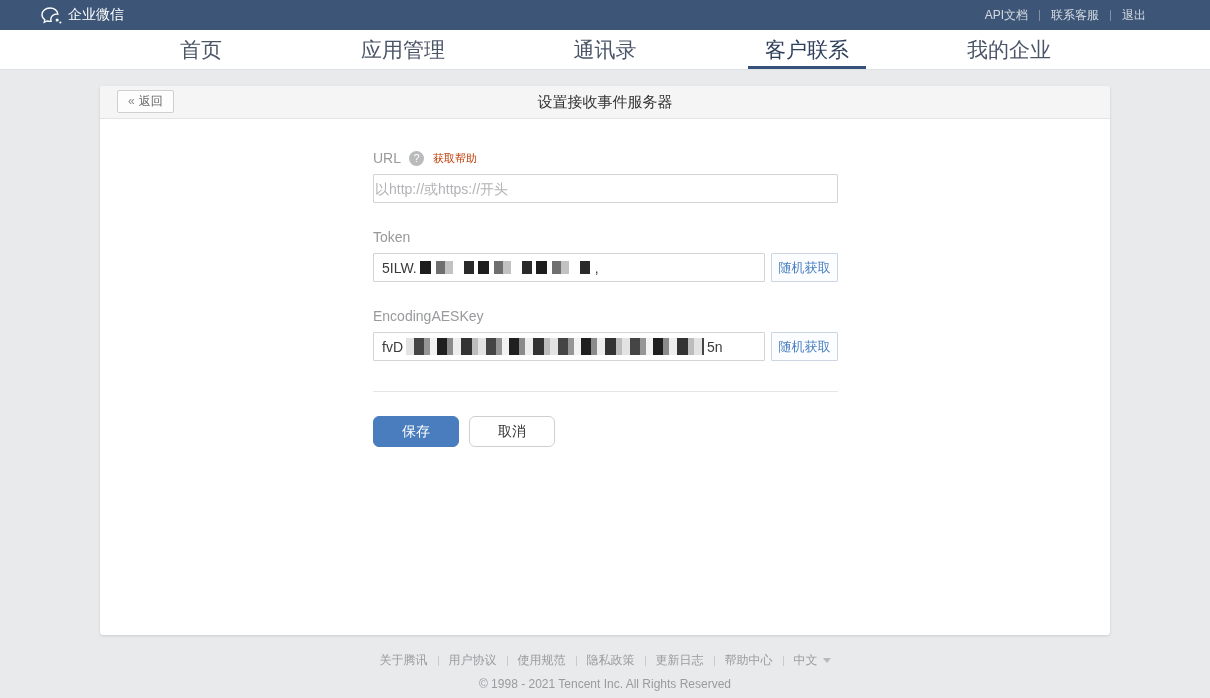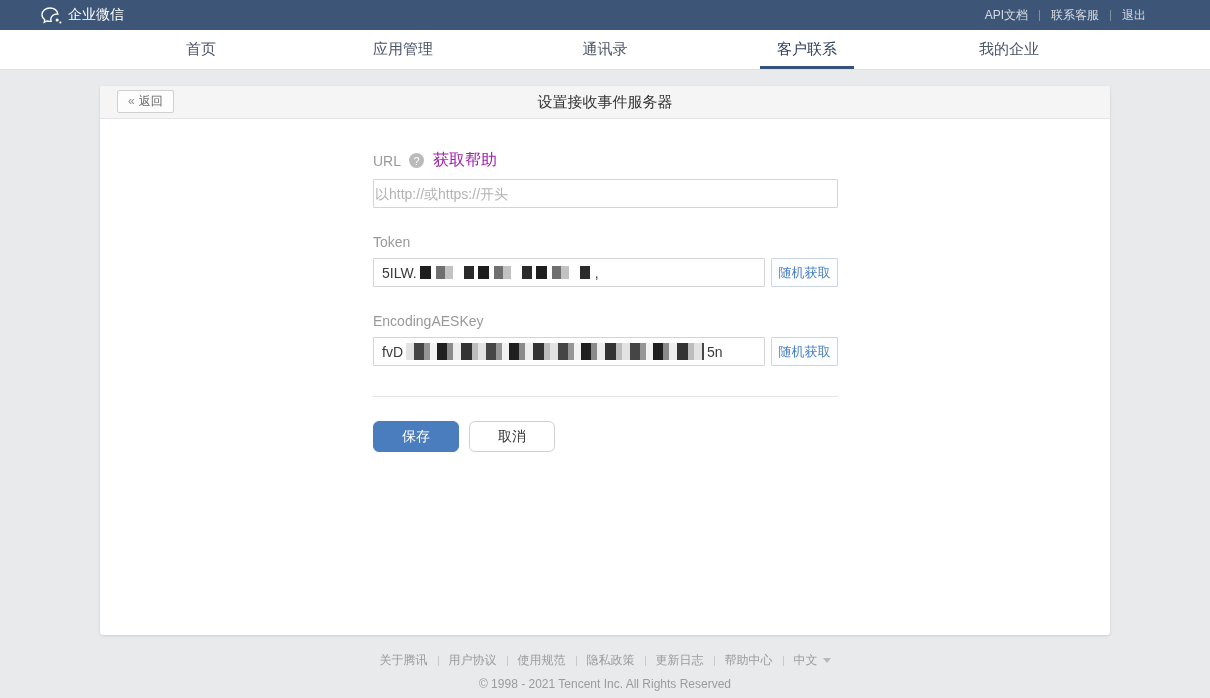--- a/index.html
+++ b/index.html
@@ -48,21 +48,21 @@
   }
   .tab {
     flex: 1;
     display: flex; align-items: center; justify-content: center;
     cursor: pointer;
   }
   .tab-inner {
     height: 100%;
     display: flex; align-items: center;
     padding: 0 17px;
-    font-size: 15px;
+    font-size: 21px;
     color: #4a5568;
   }
   .tab.active .tab-inner {
     color: #2e3f5c;
     border-bottom: 3px solid #36517a;
     padding-top: 3px;
   }
 
   
   .card {
@@ -113,21 +113,21 @@
   .help-icon {
     width: 15px; height: 15px;
     background: #b9babc;
     color: #fff;
     border-radius: 50%;
     font-size: 11px;
     display: inline-flex; align-items: center; justify-content: center;
     margin: 0 9px 0 8px;
     cursor: pointer;
   }
-  .help-link { color: #a21caf; font-size: 16px; text-decoration: none; cursor: pointer; }
+  .help-link { color: #c2410c; font-size: 11px; text-decoration: none; cursor: pointer; }
 
   .text-input {
     width: 100%;
     height: 29px;
     border: 1px solid #d4d4d6;
     border-radius: 1px;
     padding: 0 1px;
     font-size: 14px;
     color: #333;
     font-family: "Liberation Sans", "DejaVu Sans", sans-serif;

